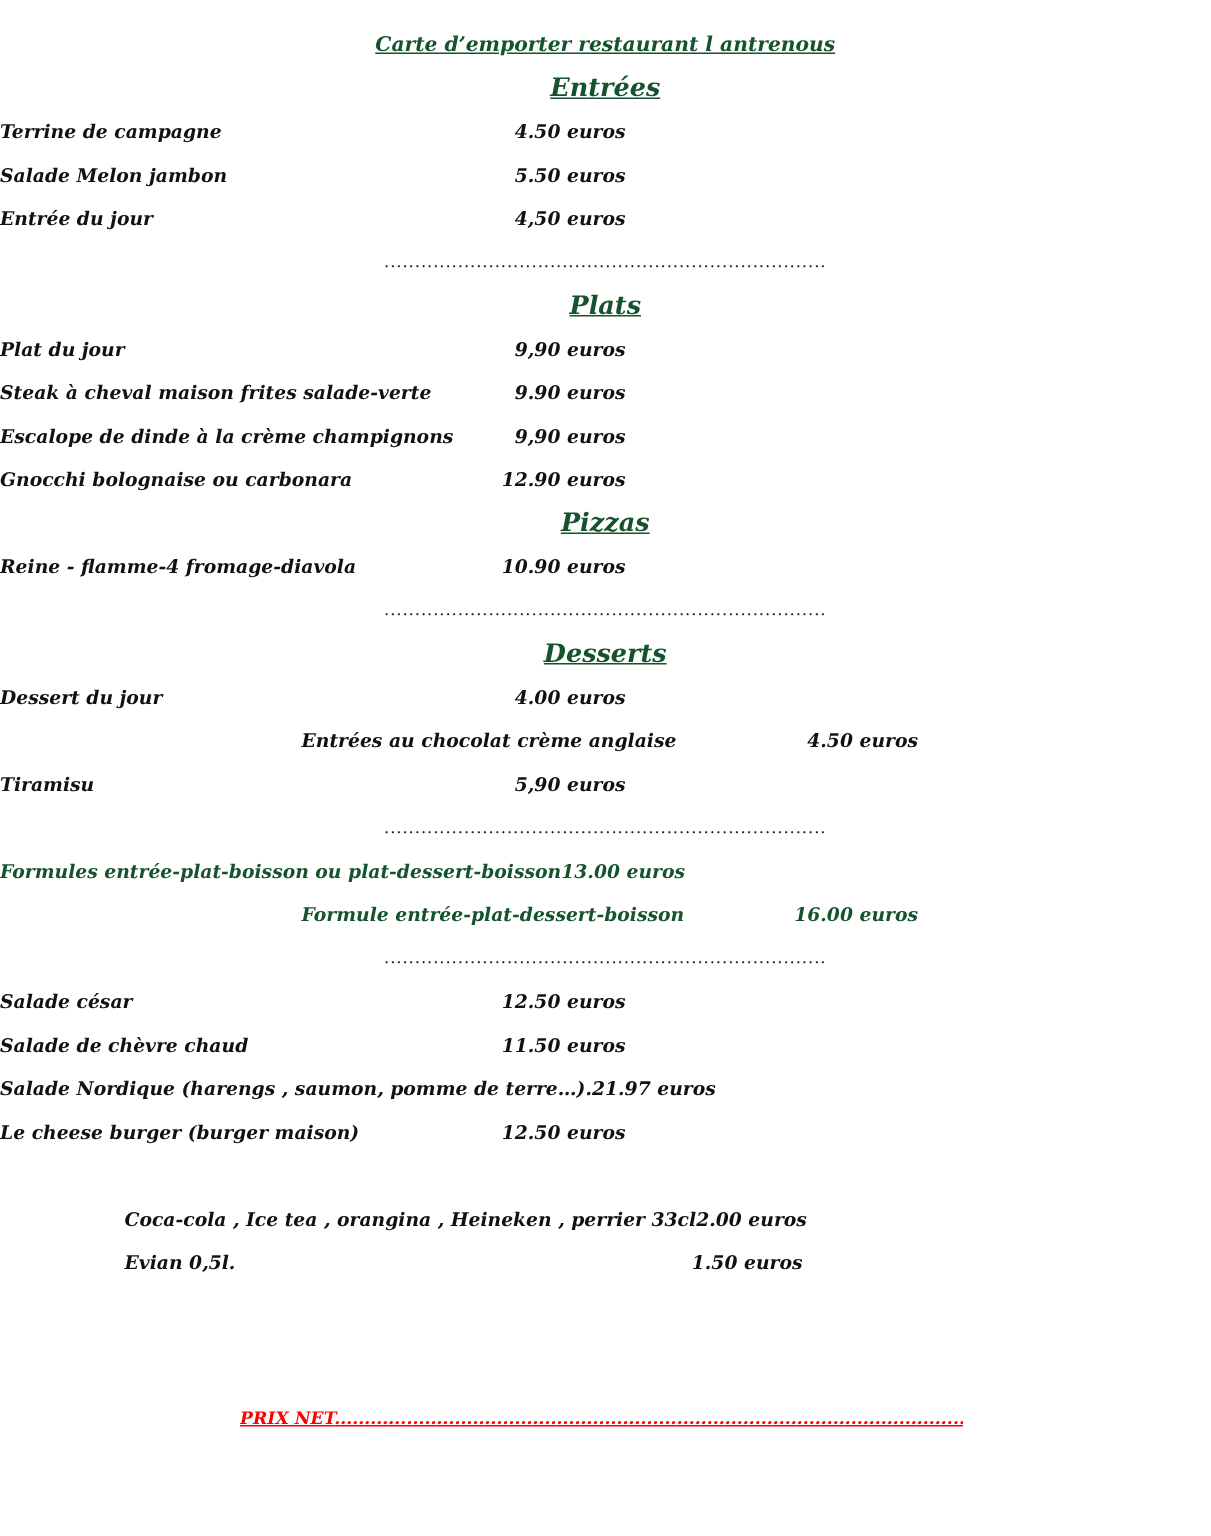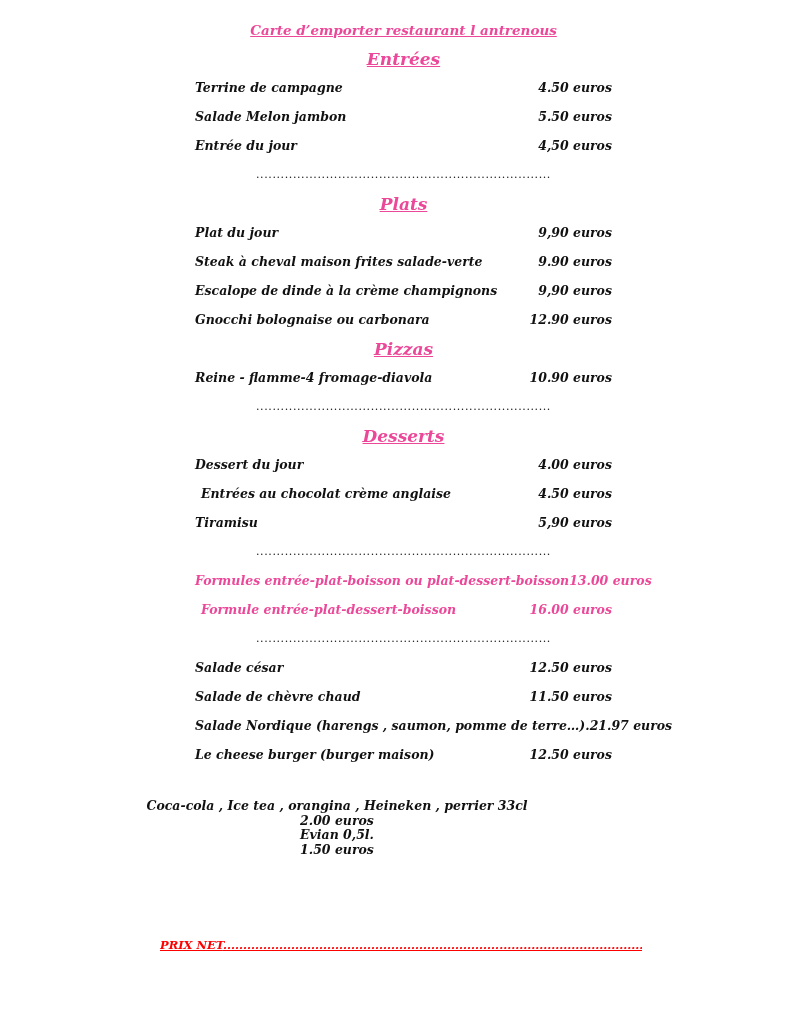--- a/index.html
+++ b/index.html
@@ -14,30 +14,29 @@
     font-weight:700;
     color:#111111;
     padding-top:15px;
     box-sizing:border-box;
     overflow:hidden;
   }
   .row { height:29px; display:flex; align-items:center; }
   .center { justify-content:center; }
   .title-row { font-size:13.5px; }
   .title-row .u, .heading .u { text-decoration:underline; }
-  .red { color:#ec4899; }
+  .red { color:#14532d; }
   .heading { font-size:17px; }
   .item-row {
-    margin-left:195px;
     width:417px;
     justify-content:space-between;
     font-size:12.5px;
   }
   .item-row.indent-sm { margin-left:201px; width:411px; }
-  .item-row.drink { margin-left:111px; width:452px;flex-direction:column; }
+  .item-row.drink { margin-left:83px; width:452px; }
   .item-name { white-space:nowrap; }
   .item-price { white-space:nowrap; }
   .sep {
     justify-content:center;
     font-style:normal;
     font-weight:400;
     font-size:11px;
     letter-spacing:0.6px;
     color:#222222;
     overflow:hidden;

